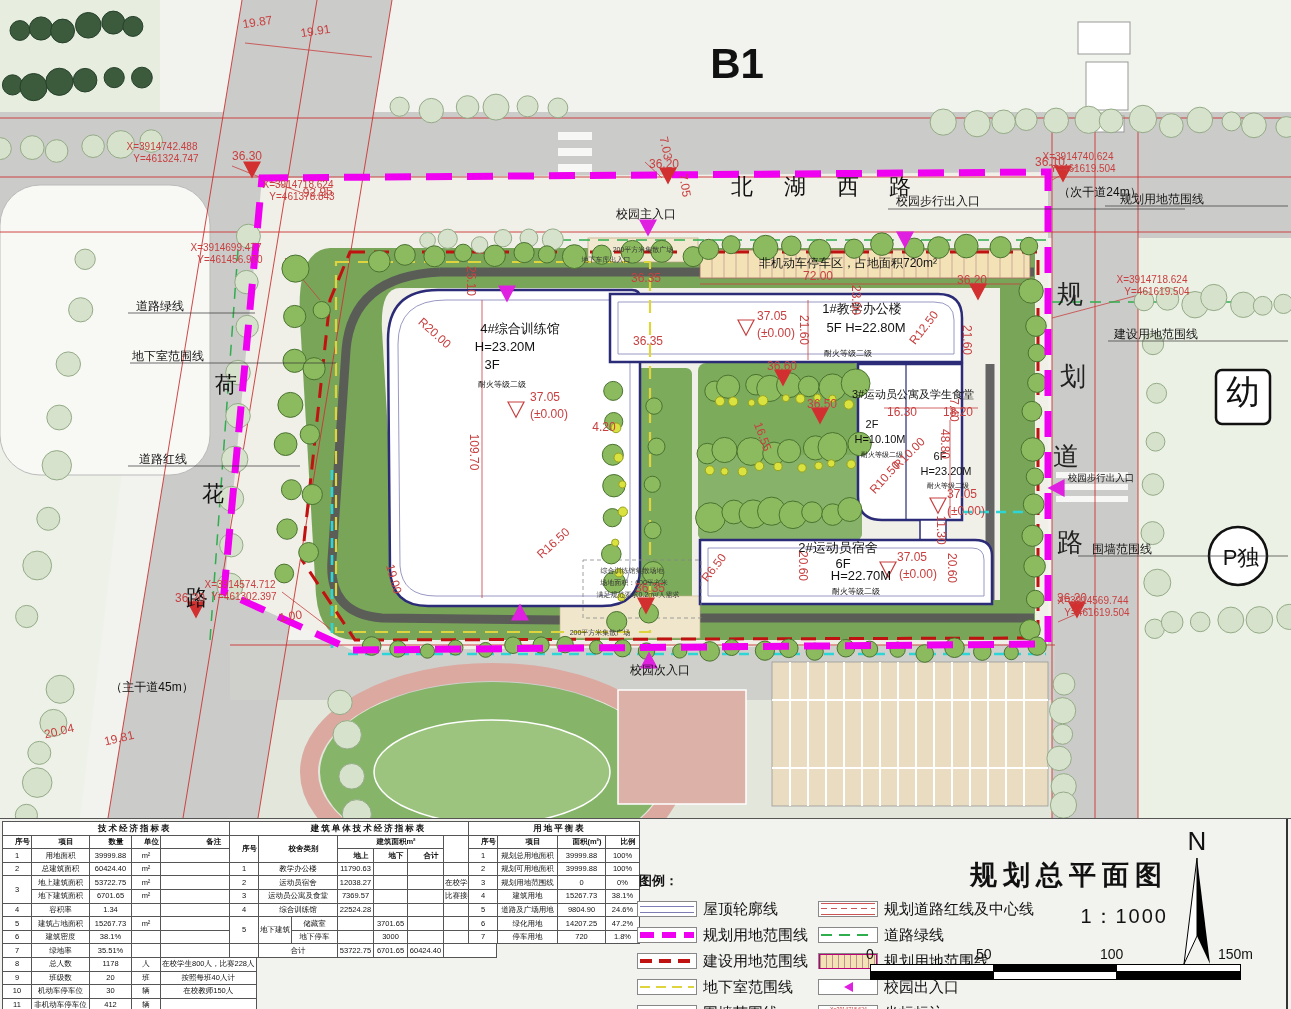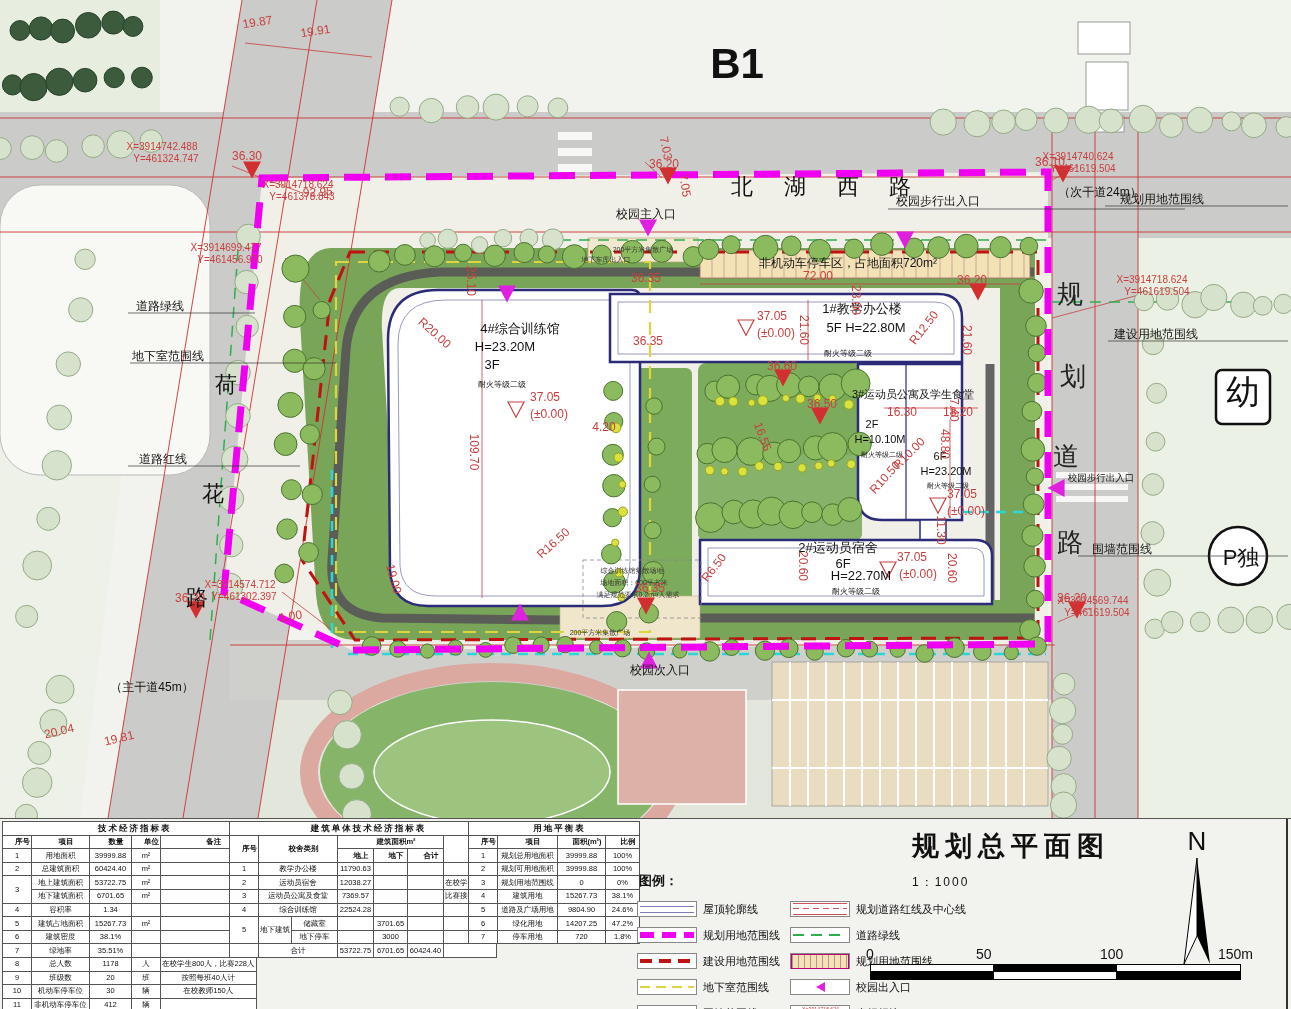--- a/index.html
+++ b/index.html
@@ -29,38 +29,38 @@
   .tbl th,.tbl td{border:0.8px solid #555;font-size:7.5px;color:#111;text-align:center;
       padding:0 1px;height:12.6px;line-height:1.05;font-weight:normal;white-space:nowrap;overflow:hidden;}
   .tbl th{font-weight:bold;padding-left:12px;}
   .tbl .title-row th{font-size:8.5px;letter-spacing:2px;}
   #legend{position:absolute;left:637px;top:822px;width:272px;color:#111;margin-top:48px;}
   #legend .lg-title{font-size:13px;font-weight:bold;margin:2px 0 6px 2px;}
   #legend .lg-grid{display:grid;grid-template-rows:repeat(5,26px);grid-auto-flow:column;grid-column-gap:10px;}
   .lg-item{display:flex;align-items:center;gap:6px;}
   .lg-box{width:58px;height:14px;border:0.8px solid #888;background:#fff;position:relative;
           display:flex;align-items:center;justify-content:center;flex:0 0 auto;}
-  .lg-label{font-size:11px;white-space:nowrap;}
+  .lg-label{font-size:15px;white-space:nowrap;}
   .sw{width:50px;height:0;}
   .sw-roofline{height:5px;border-top:1px solid #7d7db4;border-bottom:1px solid #7d7db4;width:54px;}
   .sw-magenta{height:6px;width:54px;background:repeating-linear-gradient(90deg,#f000f0 0 14px,transparent 14px 22px);}
   .sw-red{height:3.5px;width:54px;background:repeating-linear-gradient(90deg,#c11212 0 12px,transparent 12px 19px);}
   .sw-yellow{height:2.5px;width:54px;background:repeating-linear-gradient(90deg,#ddd43e 0 10px,transparent 10px 16px);}
   .sw-cyan{height:2.5px;width:54px;background:repeating-linear-gradient(90deg,#2dd6d6 0 9px,transparent 9px 15px);}
   .sw-roadline{height:10px;width:54px;border-top:1px solid #c55;border-bottom:1px solid #c55;position:relative;}
   .sw-roadline::after{content:"";position:absolute;left:0;top:4px;width:100%;height:1px;
       background:repeating-linear-gradient(90deg,#c55 0 6px,transparent 6px 10px);}
   .sw-green{height:2.5px;width:54px;background:repeating-linear-gradient(90deg,#2fae4e 0 11px,transparent 11px 18px);}
   .sw-hatch{height:13px;width:56px;background:#f2e2b6 repeating-linear-gradient(90deg,#c09090 0 0.8px,transparent 0.8px 6px);border:0.5px solid #b07;}
   .sw-entry{width:0;height:0;border-top:5px solid transparent;border-bottom:5px solid transparent;border-right:9px solid #e020e0;}
   .sw-coord{font-size:5.5px;color:#c84040;line-height:1.1;text-align:left;transform:scale(.95);}
   .sw-coord div{border-bottom:0.5px solid #c84040;}
-  #title-block{position:absolute;left:912px;top:828px;width:256px;text-align:left;color:#111;}
+  #title-block{position:absolute;left:912px;top:857px;width:256px;text-align:right;color:#111;}
   #title-main{font-size:27px;font-weight:bold;letter-spacing:6px;}
-  #title-scale{font-size:12px;margin-top:10px;letter-spacing:2px;}
+  #title-scale{font-size:20px;margin-top:10px;letter-spacing:2px;}
   #north{position:absolute;left:1152px;top:824px;}
   #scalebar{position:absolute;left:866px;top:946px;width:392px;height:40px;}
   #scalebar .nums{position:relative;height:16px;font-size:14px;color:#111;}
   #scalebar .nums span{position:absolute;top:0;}
   .sb-bar{position:absolute;top:18px;left:4px;width:369px;height:14px;border:1px solid #000;
           display:grid;grid-template-columns:repeat(3,1fr);grid-template-rows:1fr 1fr;}
   .sb-seg{outline:0.5px solid #000;}
   .sb-b{background:#000;} .sb-w{background:#fff;}
 </style>
 </head>

